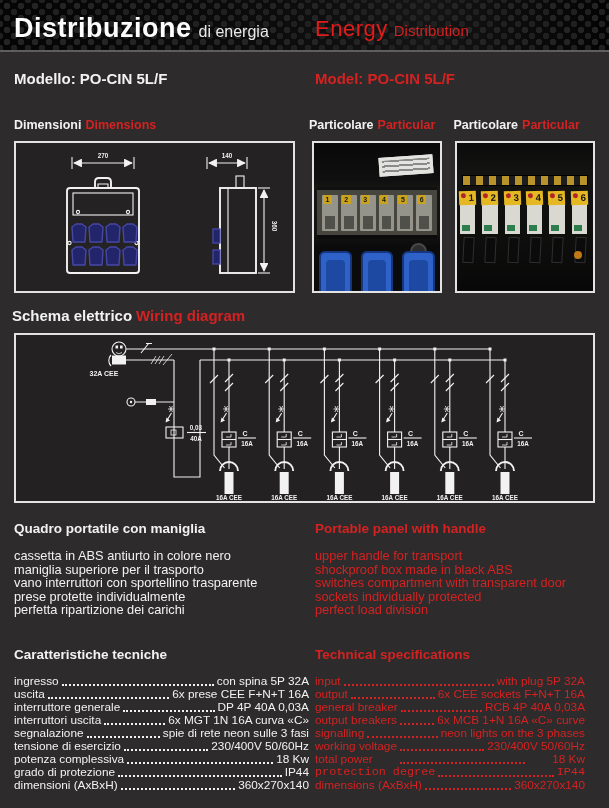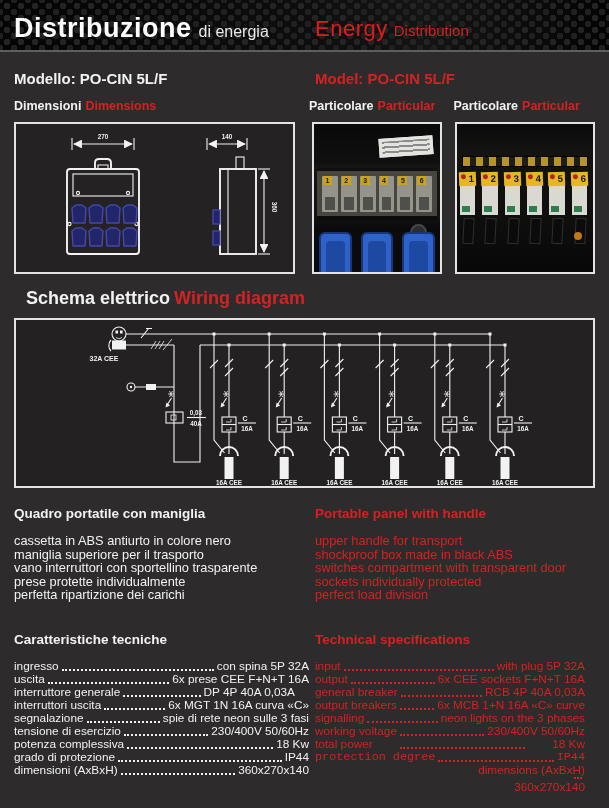--- a/index.html
+++ b/index.html
@@ -18,21 +18,21 @@
   .h-it{position:absolute;left:14px;bottom:6px;white-space:nowrap;}
   .h-it .strong{font-size:27px;font-weight:bold;color:#fdfdfd;letter-spacing:.5px;}
   .h-it .light{font-size:16px;color:#eaeaea;margin-left:7px;}
   .h-en{position:absolute;left:315px;bottom:8px;white-space:nowrap;}
   .h-en .strong{font-size:22px;font-weight:normal;color:#e31b1b;letter-spacing:.5px;}
   .h-en .light{font-size:15px;color:#d42020;margin-left:6px;}
   
   .cols{display:grid;grid-template-columns:301px 1fr;padding:0 14px;}
   .red{color:#d42222;}
   .model-row{margin-top:18px;font-size:15px;font-weight:bold;}
-  .titles-row{display:flex;padding:0 14px;margin-top:12px;font-size:12.5px;font-weight:bold;}
+  .titles-row{display:flex;padding:0 14px;margin-top:31px;font-size:12.5px;font-weight:bold;}
   .titles-row .slot1{width:298px;}
   .titles-row .slot2{width:146px;}
   .titles-row .slot3{width:143px;}
   .st-en{color:#d42222;margin-left:4px;}
   
   .boxes-row{display:flex;padding:0 14px;margin-top:9px;}
   .dim-box{width:281px;height:152px;border:2px solid #e3e3e3;background:#242222;box-sizing:border-box;margin-right:17px;}
   .photo{height:152px;border:2px solid #e3e3e3;box-sizing:border-box;position:relative;overflow:hidden;}
   .photo1{width:133px;margin-right:13px;background:linear-gradient(180deg,#090909 0%,#101010 26%,#161615 30%,#131312 62%,#0b0b0b 70%);}
   .photo2{width:143px;background:linear-gradient(180deg,#0b0b0b 0%,#131312 20%,#0f0f0e 60%,#080808 100%);}
@@ -58,21 +58,21 @@
   .p2-row{position:absolute;top:48px;left:2px;right:2px;height:86px;display:flex;gap:2px;}
   .p2-brk{flex:1;position:relative;}
   .p2-body{position:absolute;top:11px;left:1px;right:4px;height:32px;background:#d9d9d2;border-radius:2px 2px 0 0;}
   .p2-body::after{content:'';position:absolute;left:2px;bottom:3px;width:8px;height:6px;background:#2e7d4f;}
   .p2-tag{position:absolute;top:0;left:0;width:17px;height:14px;background:#e5b722;transform:rotate(-2deg);
           font-size:9.5px;font-weight:bold;color:#141414;text-align:right;line-height:14px;padding-right:2px;box-sizing:border-box;}
   .p2-tag::before{content:'';position:absolute;left:1.5px;top:2px;width:5px;height:5px;background:#b3242a;border-radius:50%;}
   .p2-lever{position:absolute;top:46px;left:4px;width:9px;height:24px;background:#0b0b0b;border:1px solid #303030;transform:rotate(3deg);}
   .p2-dot{position:absolute;right:11px;bottom:32px;width:8px;height:8px;border-radius:50%;background:#c07818;}
   
-  .wiring-title{padding:0 26px;margin-top:14px;font-size:18px;font-weight:bold;}
+  .wiring-title{padding:0 12px;margin-top:14px;font-size:15px;font-weight:bold;}
   .wiring-wrap{padding:0 14px;margin-top:9px;}
   .wiring-box{width:581px;height:170px;border:2px solid #e3e3e3;background:#232121;box-sizing:border-box;}
   svg .w{stroke:#f2f2f2;stroke-width:1.1;fill:none;}
   svg .w2{stroke:#f2f2f2;stroke-width:1.9;fill:none;}
   svg .wt{stroke:#f2f2f2;stroke-width:0.8;fill:none;}
   svg .wf{fill:#f2f2f2;stroke:none;}
   svg text{fill:#f2f2f2;font-family:"Liberation Sans",sans-serif;font-weight:bold;}
   svg .lbl{font-size:7px;}
   svg .lbl-sm{font-size:6.3px;}
   
@@ -454,21 +454,21 @@
             <span class="leader"></span>
             <span class="value">con spina 5P 32A</span>
           </div>
 
           <div class="spec-row" style="padding-right:6px;">
             <span class="label">uscita</span>
             <span class="leader"></span>
             <span class="value">6x prese CEE F+N+T 16A</span>
           </div>
 
-          <div class="spec-row" style="padding-right:20px;">
+          <div class="spec-row" style="padding-right:6px;">
             <span class="label">interruttore generale</span>
             <span class="leader"></span>
             <span class="value">DP 4P 40A 0,03A</span>
           </div>
 
           <div class="spec-row" style="padding-right:6px;">
             <span class="label">interruttori uscita</span>
             <span class="leader"></span>
             <span class="value">6x MGT 1N 16A curva «C»</span>
           </div>
@@ -549,21 +549,21 @@
             <span class="leader"></span>
             <span class="value">18 Kw</span>
           </div>
 
           <div class="spec-row" style="padding-right:10px;font-family:Liberation Mono, monospace;">
             <span class="label">protection degree</span>
             <span class="leader"></span>
             <span class="value">IP44</span>
           </div>
 
-          <div class="spec-row" style="padding-right:10px;flex-direction:column;">
+          <div class="spec-row" style="padding-right:10px;">
             <span class="label">dimensions (AxBxH)</span>
             <span class="leader"></span>
             <span class="value">360x270x140</span>
           </div>
         </div>
     </div>
   </div>
 
 </div>
 

